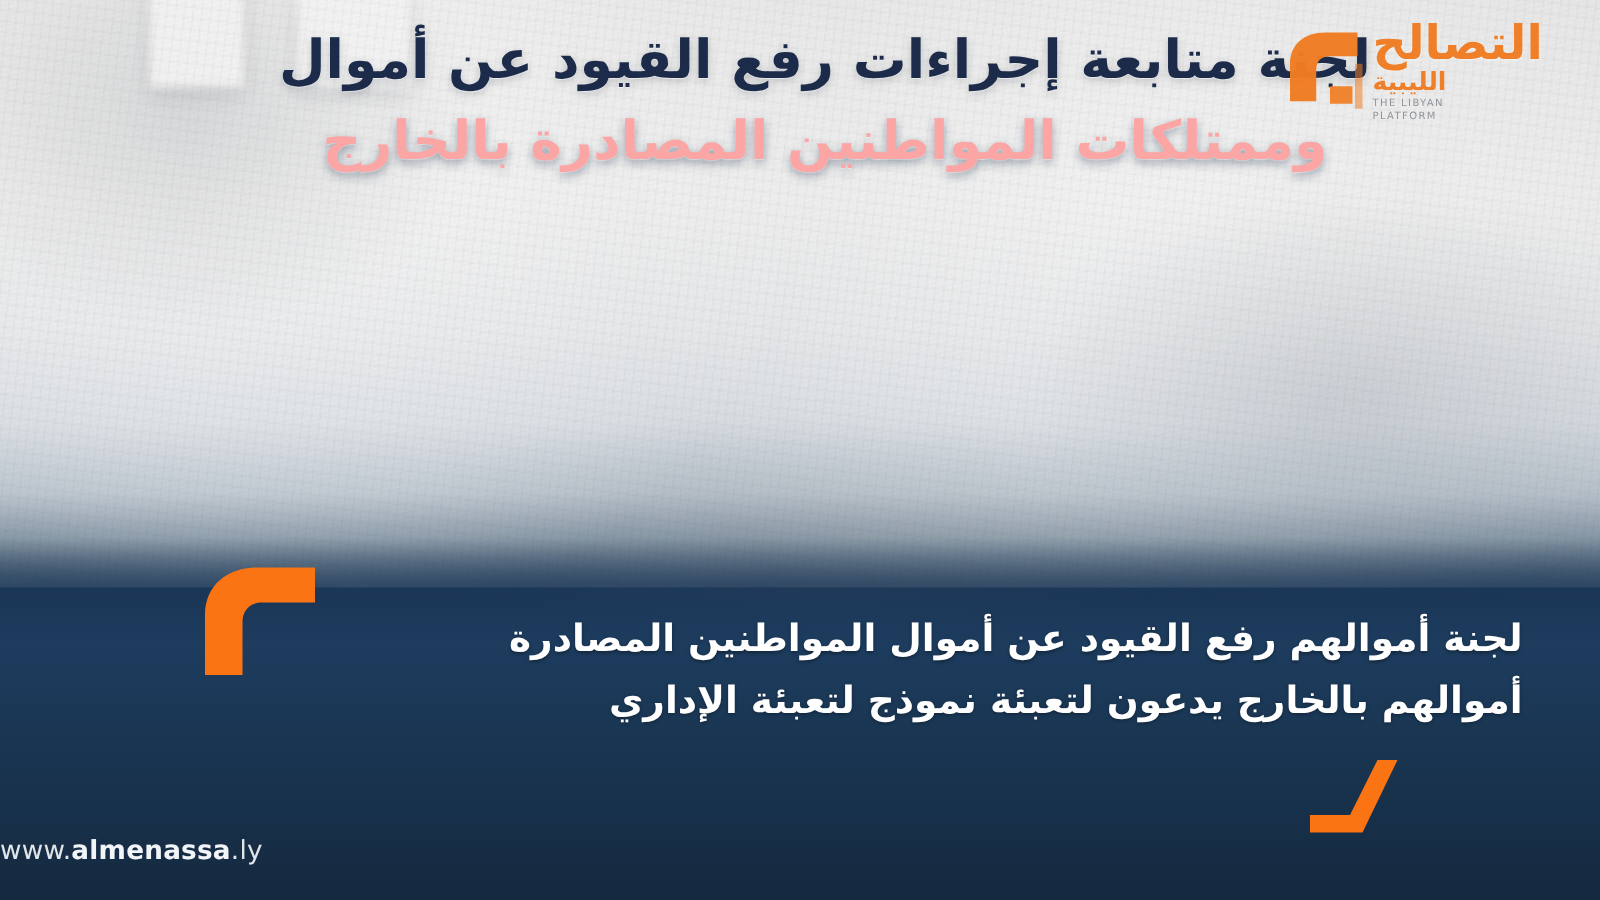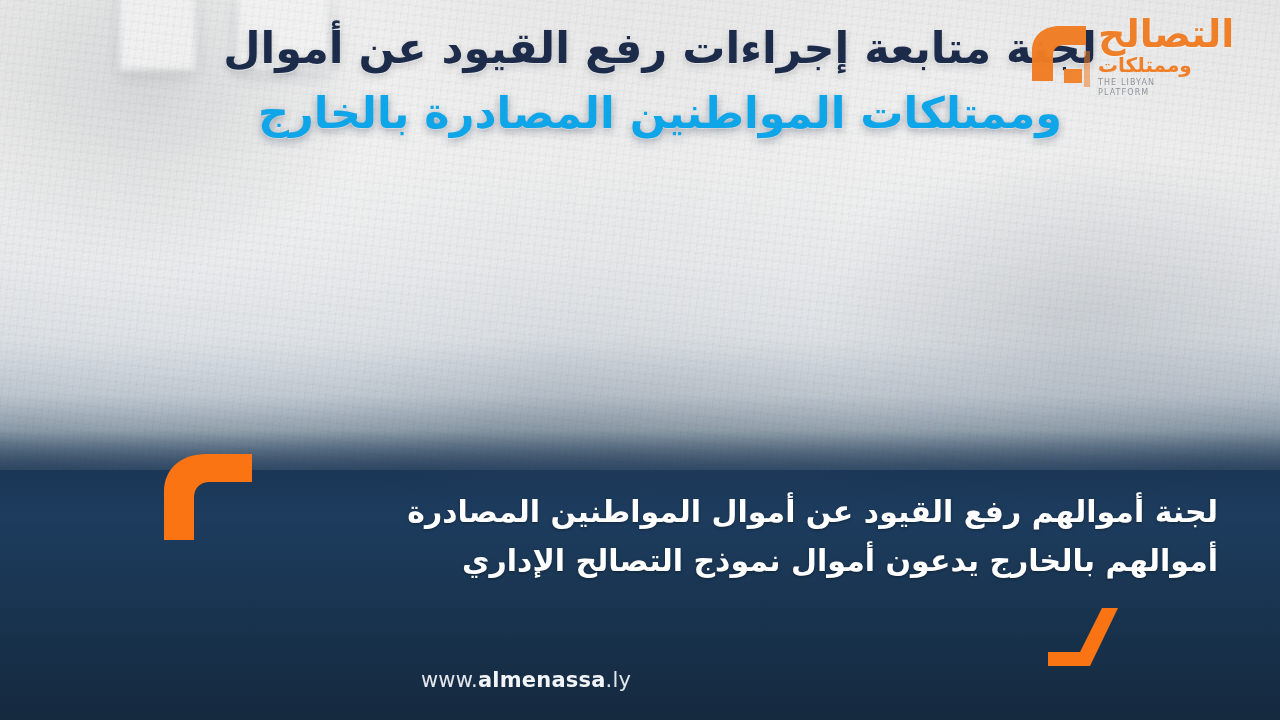--- a/index.html
+++ b/index.html
@@ -98,21 +98,21 @@
     font-size:43px;line-height:1.52;
     font-weight:700;
     color:#1d2b4a;
     text-align:center;
     white-space:nowrap;
     text-shadow:0 1px 0 rgba(255,255,255,.45), 0 3px 7px rgba(95,100,110,.30);
     margin-left:40px;
   }
   .headline-sub .l2{
     display:block;
-    color:#0ea5e9;
+    color:#fca5a5;
     text-shadow:0 1px 0 rgba(255,255,255,.30), 0 3px 8px rgba(40,60,85,.42);
   }
 
   
   .caption{
     position:absolute;right:62px;top:488px;width:860px;
     direction:rtl;text-align:right;
     font-size:30px;line-height:1.62;font-weight:700;
     color:#ffffff;
     text-shadow:0 1px 3px rgba(0,0,0,.35);
@@ -123,21 +123,20 @@
   .q-open{
     position:absolute;left:160px;top:452px;width:96px;height:88px;
   }
   .q-close{
     position:absolute;left:1046px;top:608px;width:76px;height:60px;
   }
 
   
   .site{
     position:absolute;left:0;top:668px;width:1052px;
-    text-align:center;
     font-size:21px;letter-spacing:.2px;
     color:#f2f5f8;
     font-family:"DejaVu Sans","Liberation Sans",sans-serif;
   }
   .site .brand{font-weight:700;}
   .site .thin{font-weight:400;opacity:.93;}
 
   
   .logo{
     position:absolute;right:36px;top:14px;
@@ -193,31 +192,31 @@
 
   <svg class="q-open" viewBox="0 0 96 88">
     <path d="M4 88 L4 40 C4 16 22 2 46 2 L92 2 L92 30 L50 30 C40 30 34 36 34 46 L34 88 Z" fill="#FA7414"></path>
   </svg>
   <svg class="q-close" viewBox="0 0 76 60">
     <path d="M72 0 L44 58 L2 58 L2 44 L34 44 L56 0 Z" fill="#FA7414"></path>
   </svg>
 
   <div class="caption">
     <span class="cl">لجنة أموالهم رفع القيود عن أموال المواطنين المصادرة</span>
-    <span class="cl">أموالهم بالخارج يدعون أموال نموذج التصالح الإداري</span>
+    <span class="cl">أموالهم بالخارج يدعون لتعبئة نموذج لتعبئة الإداري</span>
   </div>
 
   <div class="site">
     <span class="thin">www.</span><span class="brand">almenassa</span><span class="thin">.ly</span>
   </div>
 
   <div class="logo">
     <div class="logo-text">
       <span class="logo-ar">التصالح</span>
-      <span class="logo-ar2">وممتلكات</span>
+      <span class="logo-ar2">الليبية</span>
       <span class="logo-en">
         <span>THE LIBYAN</span><br>
         <span>PLATFORM</span>
       </span>
     </div>
     <svg class="logo-mark" viewBox="0 0 70 72">
       <path d="M8 60 L8 30 C8 14 20 5 36 5 L62 5 L62 24 L40 24 C33 24 29 28 29 35 L29 60 Z" fill="#F07C22"></path>
       <path d="M40 48 L58 48 L58 62 L40 62 Z" fill="#F07C22" opacity="0.95"></path>
       <path d="M60 30 L66 30 L66 66 L60 66 Z" fill="#F07C22" opacity="0.55"></path>
     </svg>

